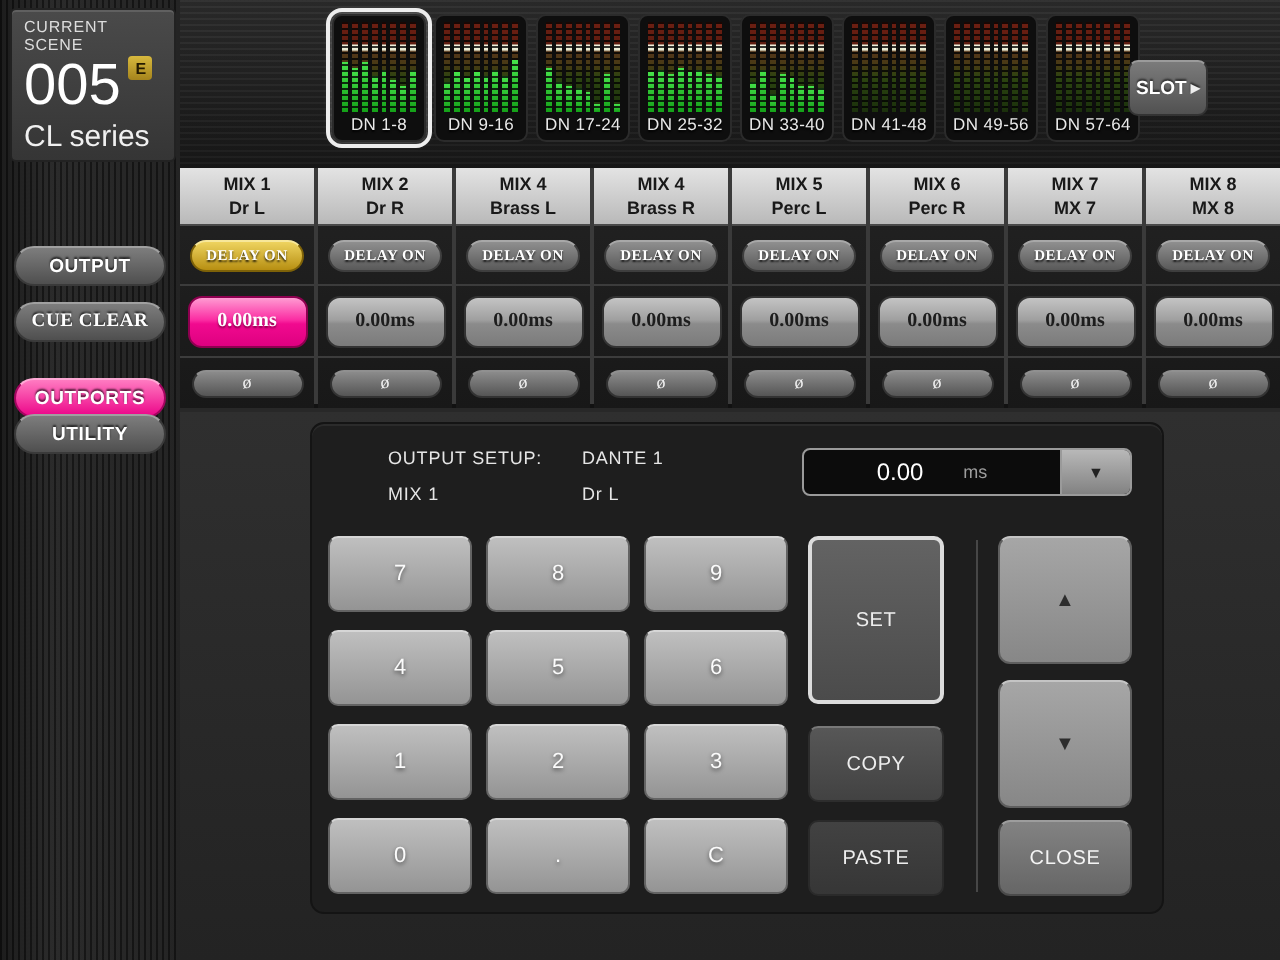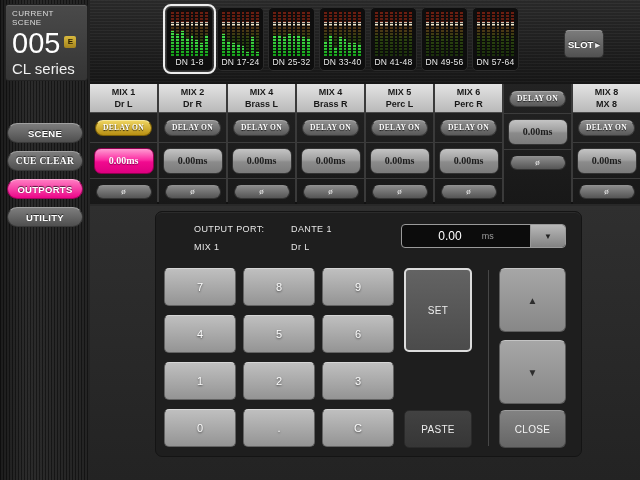--- a/index.html
+++ b/index.html
@@ -17,21 +17,21 @@
   .topbar{position:absolute;left:90px;top:0;width:550px;height:84px;
     background:linear-gradient(180deg,#2e2e2e,#191919);border-bottom:1px solid #000;}
   .topbar::after{content:"";position:absolute;inset:0;
     background:repeating-linear-gradient(180deg,rgba(255,255,255,.025) 0 1px,rgba(0,0,0,.12) 1px 3px);}
 
   
   .scene-box{position:absolute;left:5px;top:4px;width:83px;height:77px;z-index:3;
     background:linear-gradient(180deg,#4a4a4a,#353535);border:1px solid #222;border-radius:3px;
     box-shadow:inset 0 1px 0 rgba(255,255,255,.12);color:#eee;padding:4px 6px;box-sizing:border-box;}
   .scene-label{font-size:8px;letter-spacing:.4px;color:#ddd;}
-  .scene-row{display:flex;align-items:center;gap:4px;margin-top:1px;}
+  .scene-row{display:flex;align-items:flex-start;gap:4px;margin-top:1px;}
   .scene-number{font-size:29px;line-height:30px;color:#fff;}
   .scene-edit{width:12px;height:12px;border-radius:2px;margin-bottom:3px;
     background:linear-gradient(180deg,#d8b93e,#a5841c);color:#241a00;font-size:8px;font-weight:bold;
     display:flex;align-items:center;justify-content:center;}
   .scene-model{font-size:15px;color:#f0f0f0;margin-top:2px;}
 
   
   .meters{position:absolute;left:166px;top:7px;display:flex;gap:4px;z-index:2;}
   .meter-block{width:47px;height:64px;background:#0e0e0e;border:1px solid #2b2b2b;border-radius:5px;
     display:flex;flex-direction:column;box-sizing:border-box;}
@@ -56,21 +56,21 @@
     color:#fff;font-weight:bold;font-size:9.5px;display:flex;align-items:center;justify-content:center;gap:2px;
     text-shadow:0 -1px 1px rgba(0,0,0,.6);}
   .slot-arrow{font-size:6px;color:#eee;}
 
   
   .side-btn{position:absolute;left:7px;width:76px;height:20px;border-radius:10px;z-index:3;
     background:linear-gradient(180deg,#7d7d7d,#4f4f4f);border:1px solid #3a3a3a;border-top-color:#a0a0a0;
     color:#fff;font-weight:bold;font-size:9.5px;letter-spacing:.3px;
     display:flex;align-items:center;justify-content:center;box-sizing:border-box;
     text-shadow:0 -1px 1px rgba(0,0,0,.7);}
-  .side-btn.active{background:linear-gradient(180deg,#ff7bc1,#ec0589);border-color:#a30560;border-top-color:#ffa9d6;}
+  .side-btn.active{background:linear-gradient(180deg,#ff7bc1,#ec0589);border-color:#a30560;border-top-color:#ffa9d6;margin-top:10px;}
 
   
   .strips{position:absolute;left:90px;top:84px;width:550px;height:120px;background:#3a3a3a;
     display:grid;grid-template-columns:repeat(8,1fr);gap:2px;box-sizing:border-box;
     border-bottom:2px solid #111;}
   .strip{background:linear-gradient(180deg,#232323,#181818);display:flex;flex-direction:column;min-width:0;}
   .ch-header{height:26px;background:linear-gradient(180deg,#e3e3e3,#b9b9b9);color:#191919;
     font-size:9px;font-weight:bold;text-align:center;line-height:12px;padding-top:2px;
     border-bottom:1px solid #4a4a4a;}
   .strip-row{display:flex;align-items:center;justify-content:center;border-bottom:1px solid #3c3c3c;font-family:Liberation Serif, serif;}
@@ -172,20 +172,49 @@
           </div>
           <div class="bar">
             <div class="fill" style="height: 46%;"></div>
           </div>
         </div>
         <div class="meter-label">DN 1-8</div>
       </div>
       <div class="meter-block">
         <div class="bars">
           <div class="bar">
+            <div class="fill" style="height: 34%;"></div>
+          </div>
+          <div class="bar">
+            <div class="fill" style="height: 44%;"></div>
+          </div>
+          <div class="bar">
+            <div class="fill" style="height: 38%;"></div>
+          </div>
+          <div class="bar">
+            <div class="fill" style="height: 44%;"></div>
+          </div>
+          <div class="bar">
+            <div class="fill" style="height: 40%;"></div>
+          </div>
+          <div class="bar">
+            <div class="fill" style="height: 46%;"></div>
+          </div>
+          <div class="bar">
+            <div class="fill" style="height: 40%;"></div>
+          </div>
+          <div class="bar">
+            <div class="fill" style="height: 58%;"></div>
+          </div>
+        </div>
+        <div class="meter-label">DN 9-16</div>
+      </div>
+      <div class="meter-block">
+        <div class="bars">
+          <div class="bar">
             <div class="fill" style="height: 48%;"></div>
           </div>
           <div class="bar">
             <div class="fill" style="height: 34%;"></div>
           </div>
           <div class="bar">
             <div class="fill" style="height: 30%;"></div>
           </div>
           <div class="bar">
             <div class="fill" style="height: 26%;"></div>
@@ -351,21 +380,21 @@
         <div class="meter-label">DN 57-64</div>
       </div>
     </div>
 
   <div class="slot-btn">
     <span>SLOT</span>
     <span class="slot-arrow">▶</span>
   </div>
 
   <div id="sidebar">
-      <div class="side-btn" style="top: 123px;">SCENE</div>
+      <div class="side-btn" style="top: 123px;">OUTPUT</div>
       <div class="side-btn" style="top: 151px; font-family: Liberation Serif, serif;">CUE CLEAR</div>
       <div class="side-btn active" style="top: 179px;">OUTPORTS</div>
       <div class="side-btn" style="top: 207px;">UTILITY</div>
     </div>
 
   <div class="strips" id="strips">
       <div class="strip">
         <div class="ch-header">
           <div>MIX 1</div>
           <div>Dr L</div>
@@ -449,20 +478,24 @@
           <div class="delay-btn">DELAY ON</div>
         </div>
         <div class="strip-row value-row">
           <div class="value-btn">0.00ms</div>
         </div>
         <div class="strip-row phase-row">
           <div class="phase-btn">ø</div>
         </div>
       </div>
       <div class="strip">
+        <div class="ch-header">
+          <div>MIX 7</div>
+          <div>MX 7</div>
+        </div>
         <div class="strip-row delay-row">
           <div class="delay-btn">DELAY ON</div>
         </div>
         <div class="strip-row value-row">
           <div class="value-btn">0.00ms</div>
         </div>
         <div class="strip-row phase-row">
           <div class="phase-btn">ø</div>
         </div>
       </div>
@@ -478,21 +511,21 @@
           <div class="value-btn">0.00ms</div>
         </div>
         <div class="strip-row phase-row">
           <div class="phase-btn">ø</div>
         </div>
       </div>
     </div>
 
   <div class="workspace">
     <div class="panel">
-      <div class="ph-label" style="left:38px;top:12px;">OUTPUT PORT:</div>
+      <div class="ph-label" style="left:38px;top:12px;">OUTPUT SETUP:</div>
       <div class="ph-label" style="left:135px;top:12px;">DANTE 1</div>
       <div class="ph-label" style="left:38px;top:30px;">MIX 1</div>
       <div class="ph-label" style="left:135px;top:30px;">Dr L</div>
 
       <div class="value-combo">
         <div class="value-field">
           <span class="vf-value">0.00</span>
           <span class="vf-unit">ms</span>
         </div>
         <div class="dd-btn">
@@ -509,20 +542,21 @@
           <div class="key">6</div>
           <div class="key">1</div>
           <div class="key">2</div>
           <div class="key">3</div>
           <div class="key">0</div>
           <div class="key">.</div>
           <div class="key">C</div>
         </div>
 
       <div class="abtn set-btn">SET</div>
+      <div class="abtn copy-btn">COPY</div>
       <div class="abtn paste-btn">PASTE</div>
 
       <div class="v-divider"></div>
 
       <div class="nbtn up-btn">
         <span>▲</span>
       </div>
       <div class="nbtn down-btn">
         <span>▼</span>
       </div>

